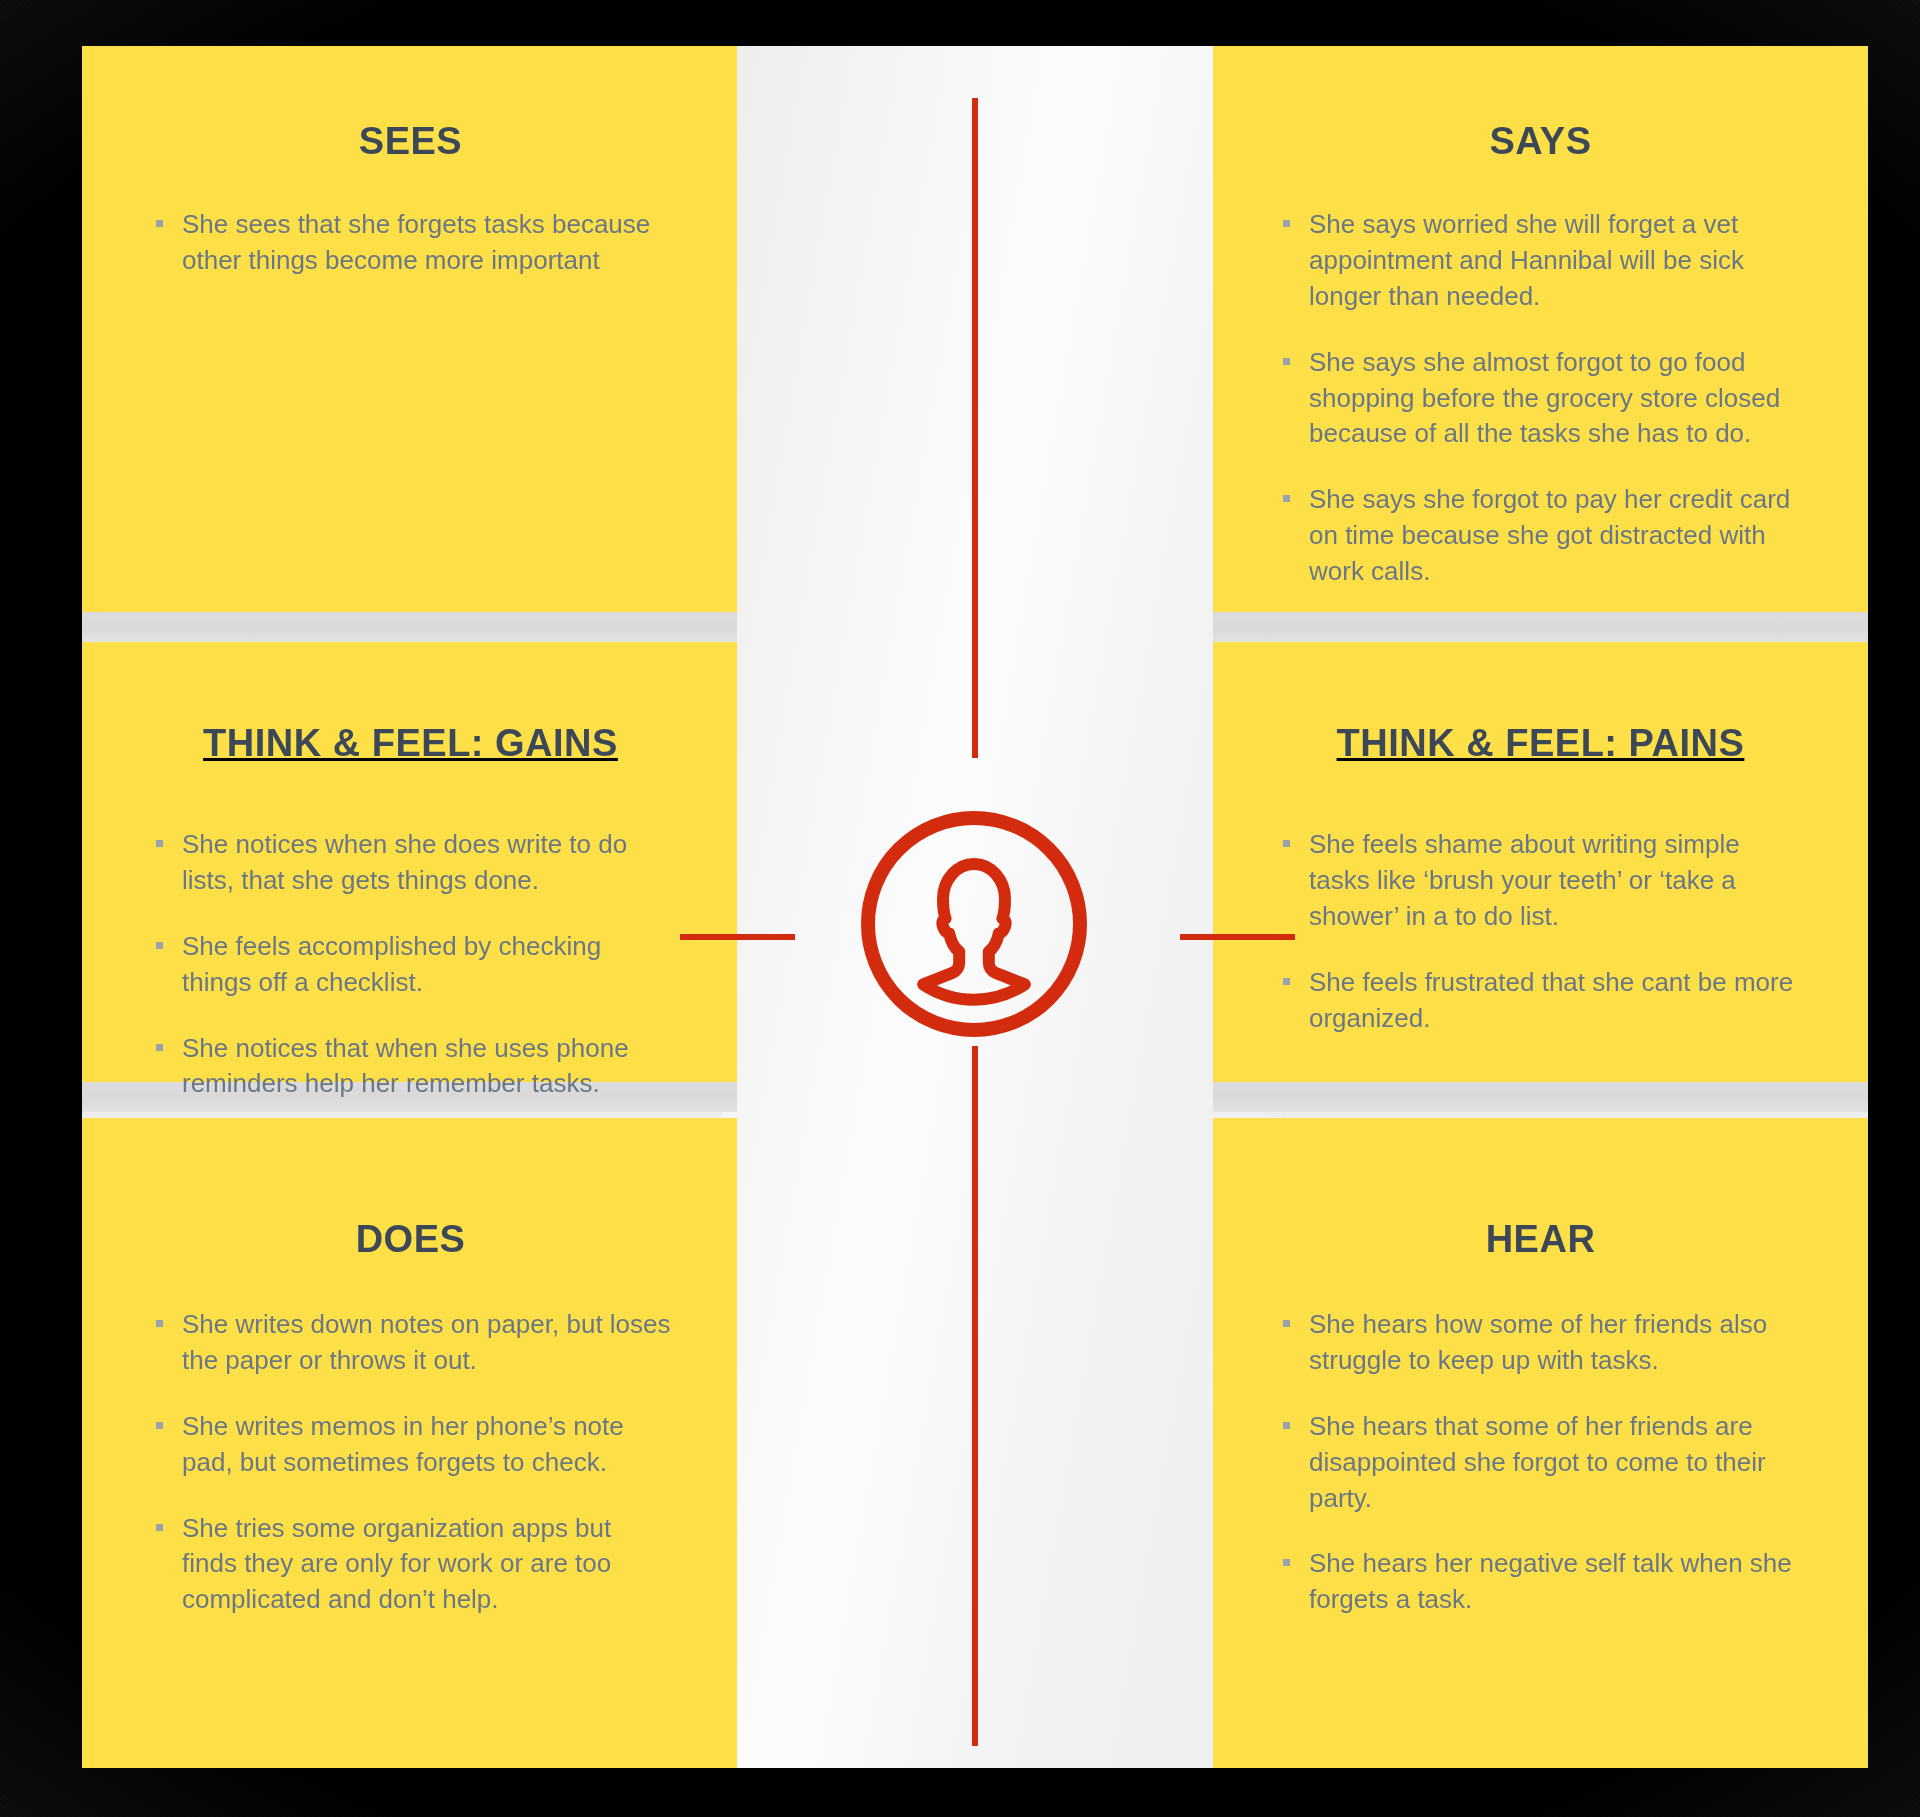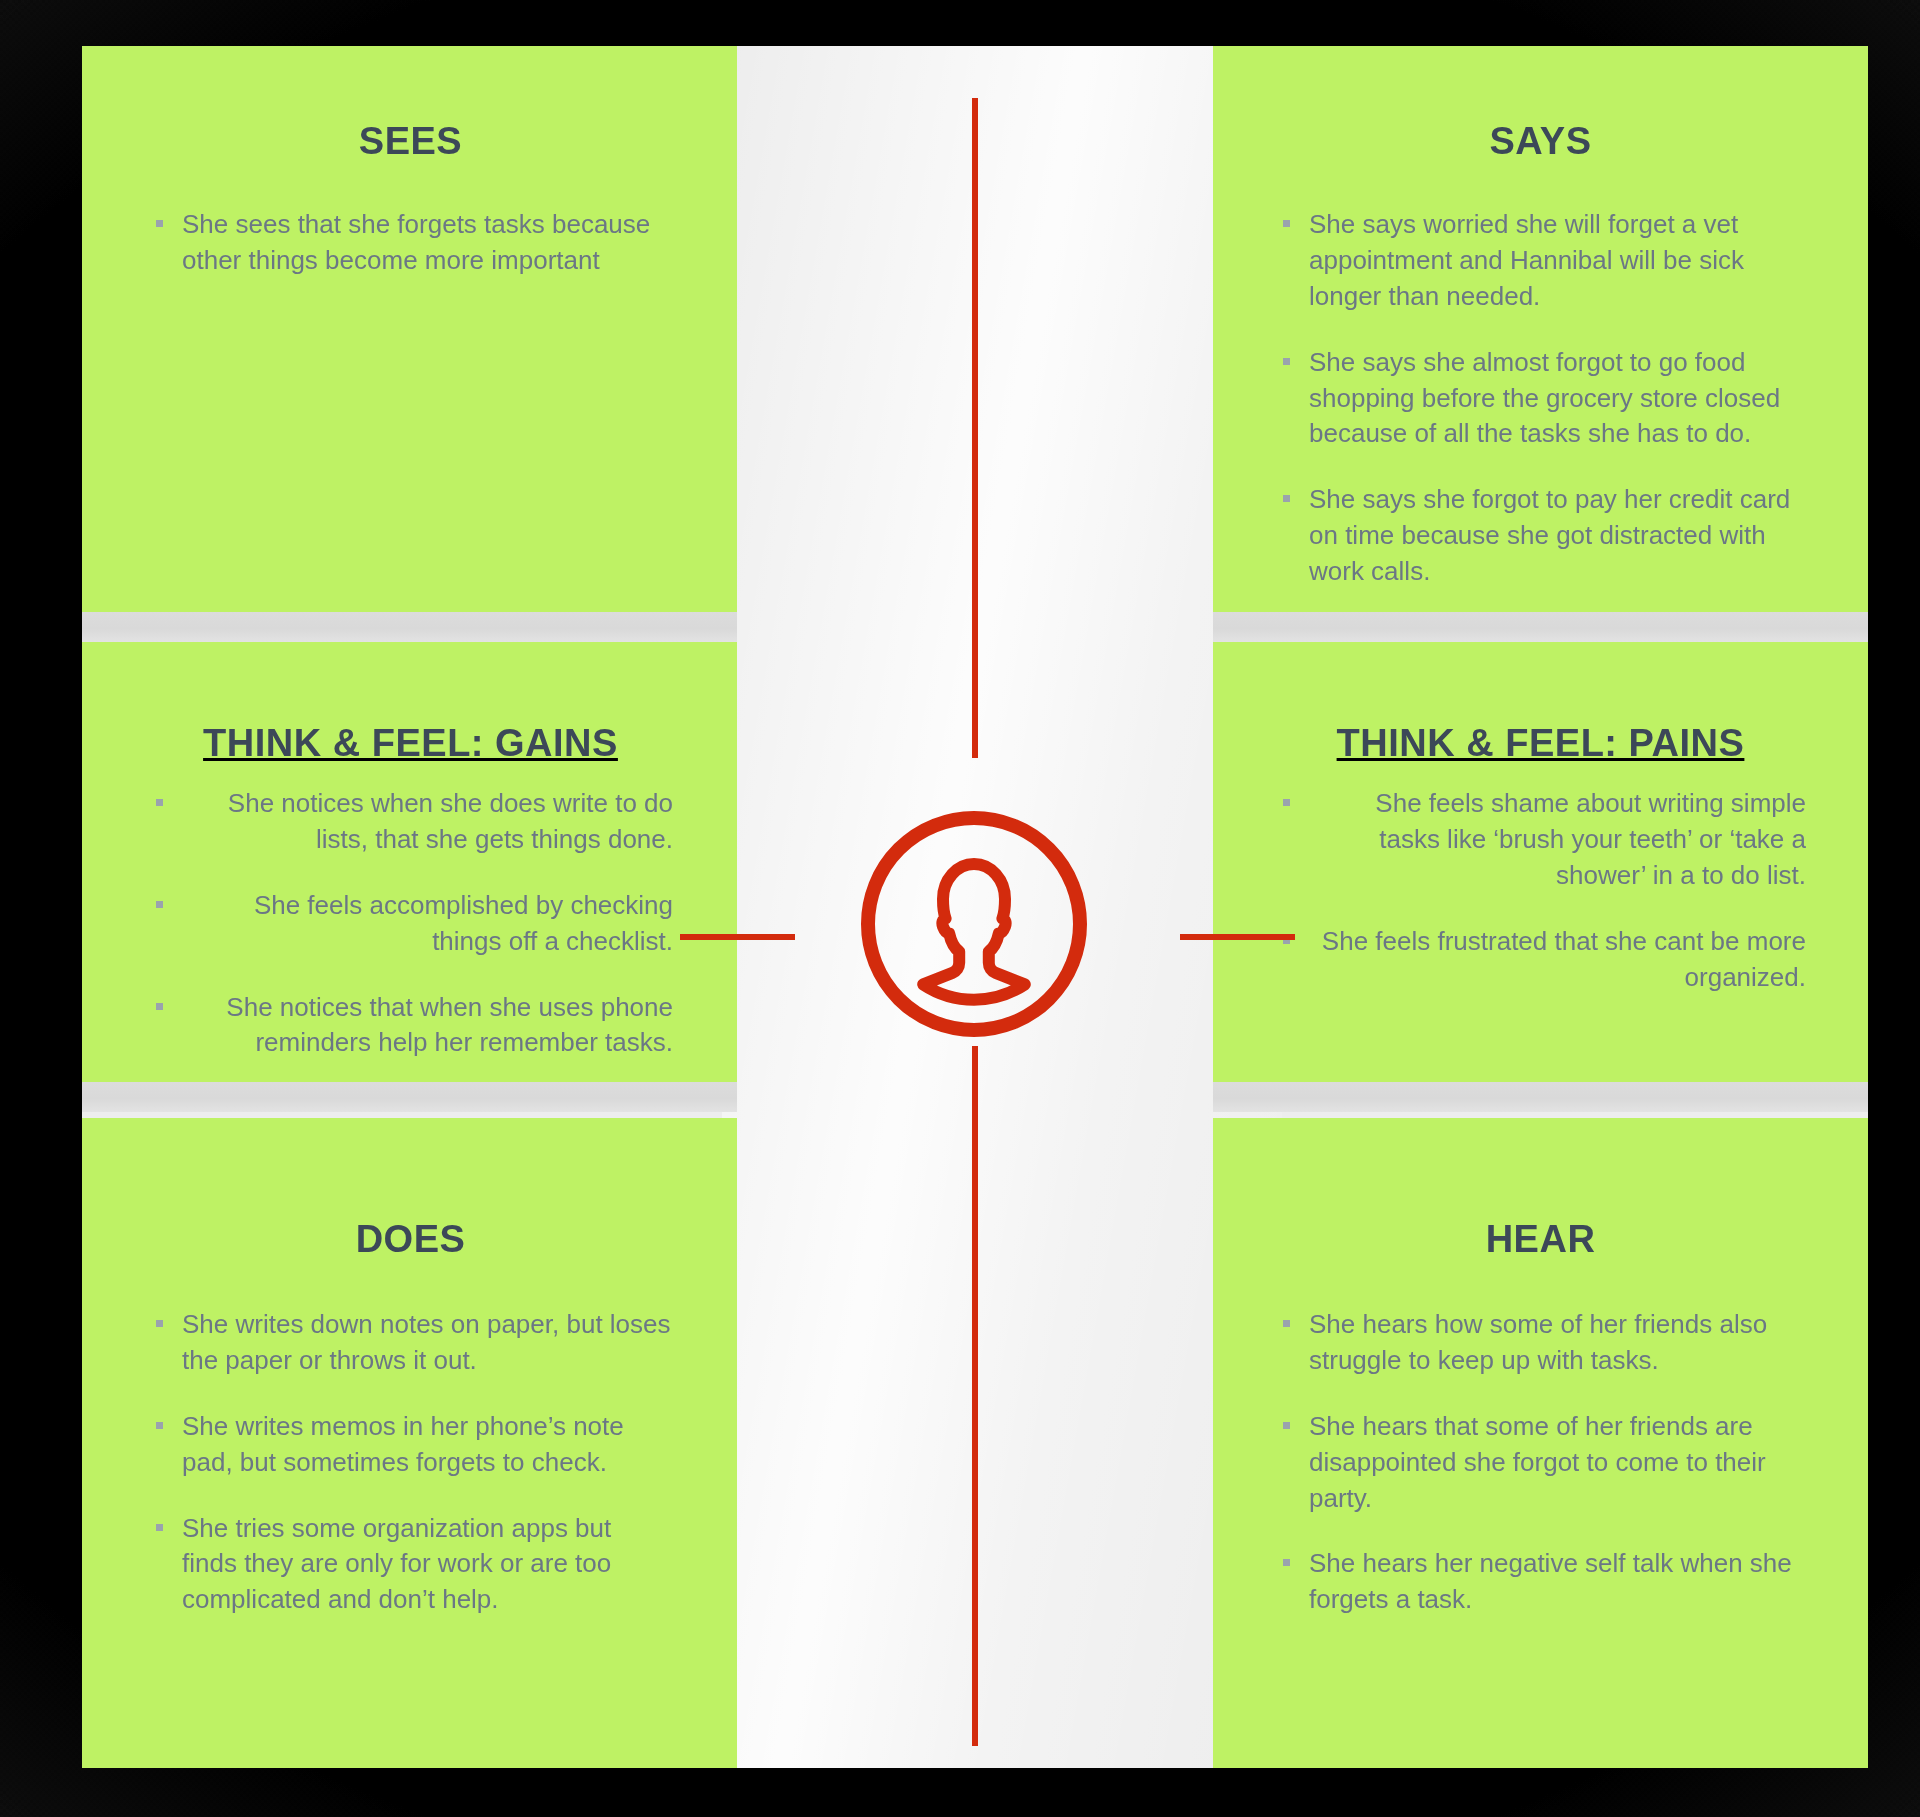--- a/index.html
+++ b/index.html
@@ -40,21 +40,21 @@
   #gutter-sheen{
     position:absolute;
     left:640px;top:0;width:560px;height:100%;
     background:linear-gradient(100deg, rgba(255,255,255,0) 0%, rgba(255,255,255,.85) 42%, rgba(255,255,255,.35) 65%, rgba(255,255,255,0) 100%);
     pointer-events:none;
   }
 
   
   .panel{
     position:absolute;
-    background:#bef264;
+    background:#fde047;
     box-sizing:border-box;
     padding:0 58px;
   }
   .panel.left  { left:0;    width:655px; }
   .panel.right { right:0;   width:655px; }
 
   .row-a{ top:0;    height:566px; }
   .row-b{ top:596px;height:440px; }
   .row-c{ top:1072px;height:656px; }
 
@@ -81,21 +81,21 @@
   .row-a .title-wrap{ padding-top:74px; }
   .row-b .title-wrap{ padding-top:80px;text-decoration:underline; }
   .row-c .title-wrap{ padding-top:100px; }
 
   ul.bullets{
     list-style:none;
     margin:0;
     padding:0;
   }
   .row-a ul.bullets{ margin-top:44px; }
-  .row-b ul.bullets{ margin-top:21px;text-align:right; }
+  .row-b ul.bullets{ margin-top:62px; }
   .row-c ul.bullets{ margin-top:46px; }
 
   ul.bullets li{
     position:relative;
     padding-left:34px;
     margin-bottom:30px;
     font-size:26px;
     line-height:1.38;
     color:#6b7785;
     font-family:"Liberation Sans","DejaVu Sans",sans-serif;

